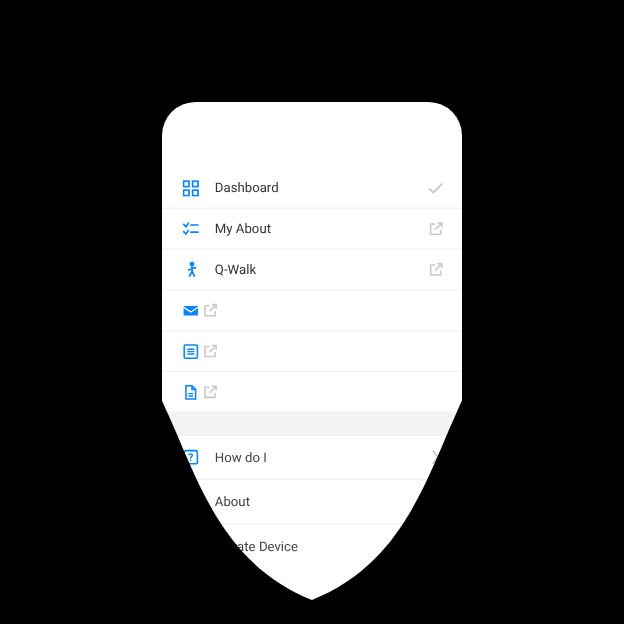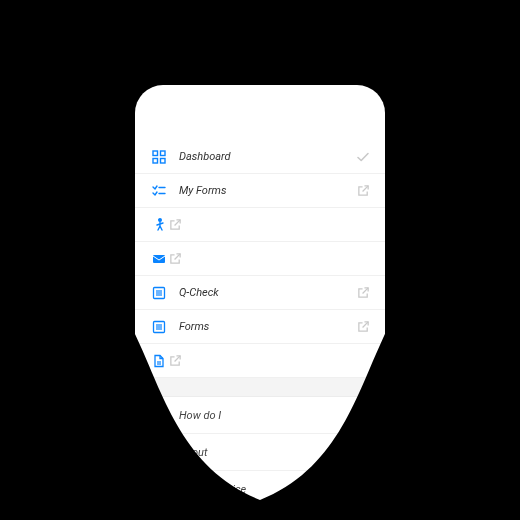--- a/index.html
+++ b/index.html
@@ -5,21 +5,21 @@
   html,body{margin:0;padding:0;width:520px;height:520px;background:#000;font-family:-apple-system,BlinkMacSystemFont,"Segoe UI",Roboto,Helvetica,Arial,sans-serif;}
   .stage{position:absolute;left:0;top:0;width:520px;height:520px;background:#000;overflow:hidden;}
   .phone{position:absolute;left:135px;top:85px;width:250px;height:460px;background:#fff;border-radius:28px;box-shadow:0 0 0 1px rgba(0,0,0,0.05);overflow:hidden;}
   .mask{position:absolute;left:0;top:0;width:520px;height:520px;pointer-events:none;}
   .mask svg{position:absolute;left:0;top:0;}
   .list{position:absolute;left:0;top:55px;width:100%;}
   .row{display:flex;align-items:center;height:33px;padding:0 14px 0 16px;border-bottom:1px solid #f0f0f0;}
   .row.tall{height:36px;}
   .ic{width:16px;height:16px;display:flex;align-items:center;justify-content:center;flex:0 0 16px;}
   .ic svg{display:block;}
-  .lbl{flex:1;font-size:11px;color:#333;padding-left:12px;font-style:italic;}
+  .lbl{flex:1;font-size:11px;color:#333;padding-left:12px;}
   .act{width:16px;height:16px;display:flex;align-items:center;justify-content:center;flex:0 0 16px;}
   .act svg{display:block;}
   .gap{height:18px;background:#f4f4f4;border-bottom:1px solid #ececec;}
   .sec2 .lbl{color:#444;}
   .chev{color:#c8c8c8;}
 </style>
 </head>
 <body>
 <div class="stage">
   <div class="phone">
@@ -48,21 +48,21 @@
         <span class="ic">
           <svg width="14" height="14" viewBox="0 0 14 14">
               <g stroke="#0a84ff" stroke-width="1.4" fill="none" stroke-linecap="round">
                 <path d="M1 3 L3 5 L5 2"></path>
                 <line x1="7" y1="3.5" x2="13" y2="3.5"></line>
                 <path d="M1 9 L3 11 L5 8"></path>
                 <line x1="7" y1="9.5" x2="13" y2="9.5"></line>
               </g>
             </svg>
         </span>
-        <span class="lbl">My Forms</span>
+        <span class="lbl">My About</span>
         <span class="act">
           <svg width="13" height="13" viewBox="0 0 14 14">
               <g fill="none" stroke="#c9c9c9" stroke-width="1.4">
                 <path d="M11 8 v4 H2 V3 h4"></path>
                 <path d="M8 2 h4 v4"></path>
                 <path d="M12 2 L6 8"></path>
               </g>
             </svg>
         </span>
       </div>
@@ -70,20 +70,21 @@
 
       <div class="row">
         <span class="ic">
           <svg width="14" height="14" viewBox="0 0 14 14">
               <g stroke="#0a84ff" stroke-width="1.4" fill="none" stroke-linecap="round">
                 <circle cx="8" cy="2" r="1.3" fill="#0a84ff"></circle>
                 <path d="M8 4 L8 8 M8 6 L5 7 M8 6 L11 5 M8 8 L6 12 M8 8 L10 12"></path>
               </g>
             </svg>
         </span>
+        <span class="lbl">Q-Walk</span>
         <span class="act">
           <svg width="13" height="13" viewBox="0 0 14 14">
               <g fill="none" stroke="#c9c9c9" stroke-width="1.4">
                 <path d="M11 8 v4 H2 V3 h4"></path>
                 <path d="M8 2 h4 v4"></path>
                 <path d="M12 2 L6 8"></path>
               </g>
             </svg>
         </span>
       </div>
@@ -110,54 +111,31 @@
         <span class="ic">
           <svg width="14" height="14" viewBox="0 0 14 14">
               <rect x="1.5" y="1.5" width="11" height="11" rx="1" fill="none" stroke="#0a84ff" stroke-width="1.3"></rect>
               <g stroke="#0a84ff" stroke-width="1.2">
                 <line x1="4" y1="5" x2="10" y2="5"></line>
                 <line x1="4" y1="7" x2="10" y2="7"></line>
                 <line x1="4" y1="9" x2="10" y2="9"></line>
               </g>
             </svg>
         </span>
-        <span class="lbl">Q-Check</span>
-        <span class="act">
-          <svg width="13" height="13" viewBox="0 0 14 14">
-              <g fill="none" stroke="#c9c9c9" stroke-width="1.4">
-                <path d="M11 8 v4 H2 V3 h4"></path>
-                <path d="M8 2 h4 v4"></path>
-                <path d="M12 2 L6 8"></path>
-              </g>
-            </svg>
-        </span>
-      </div>
-
-      <div class="row">
-        <span class="ic">
-          <svg width="14" height="14" viewBox="0 0 14 14">
-              <rect x="1.5" y="1.5" width="11" height="11" rx="1" fill="none" stroke="#0a84ff" stroke-width="1.3"></rect>
-              <g stroke="#0a84ff" stroke-width="1.2">
-                <line x1="4" y1="5" x2="10" y2="5"></line>
-                <line x1="4" y1="7" x2="10" y2="7"></line>
-                <line x1="4" y1="9" x2="10" y2="9"></line>
-              </g>
-            </svg>
-        </span>
-        <span class="lbl">Forms</span>
-        <span class="act">
-          <svg width="13" height="13" viewBox="0 0 14 14">
-              <g fill="none" stroke="#c9c9c9" stroke-width="1.4">
-                <path d="M11 8 v4 H2 V3 h4"></path>
-                <path d="M8 2 h4 v4"></path>
-                <path d="M12 2 L6 8"></path>
-              </g>
-            </svg>
-        </span>
-      </div>
+        <span class="act">
+          <svg width="13" height="13" viewBox="0 0 14 14">
+              <g fill="none" stroke="#c9c9c9" stroke-width="1.4">
+                <path d="M11 8 v4 H2 V3 h4"></path>
+                <path d="M8 2 h4 v4"></path>
+                <path d="M12 2 L6 8"></path>
+              </g>
+            </svg>
+        </span>
+      </div>
+
 
       <div class="row">
         <span class="ic">
           <svg width="14" height="14" viewBox="0 0 14 14">
               <path d="M3 1.5 h5 l3 3 v8 h-8 z" fill="none" stroke="#0a84ff" stroke-width="1.3"></path>
               <path d="M8 1.5 v3 h3" fill="none" stroke="#0a84ff" stroke-width="1.3"></path>
               <line x1="5" y1="8" x2="9" y2="8" stroke="#0a84ff" stroke-width="1.2"></line>
               <line x1="5" y1="10" x2="9" y2="10" stroke="#0a84ff" stroke-width="1.2"></line>
             </svg>
         </span>

